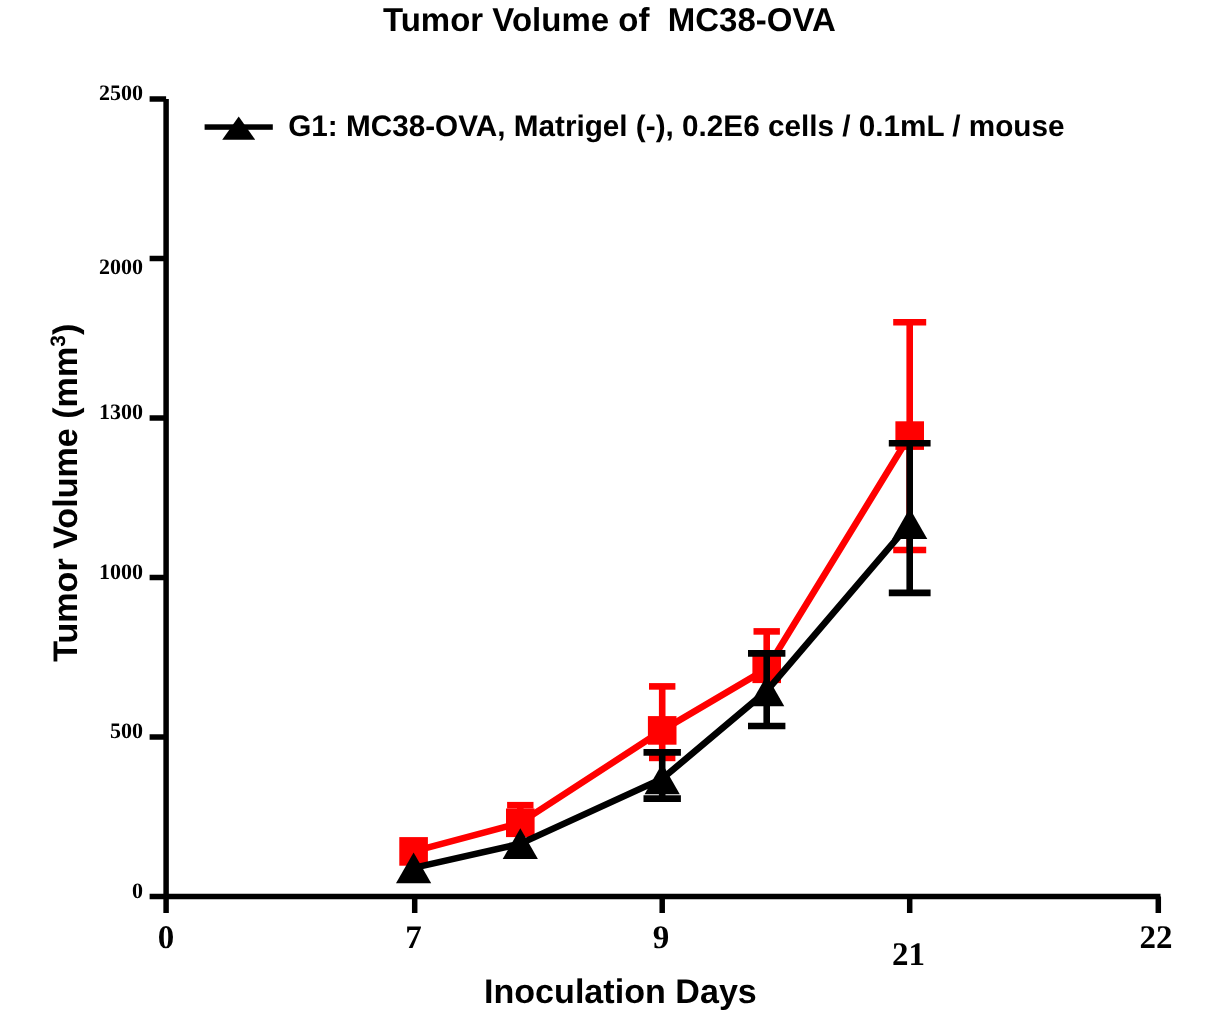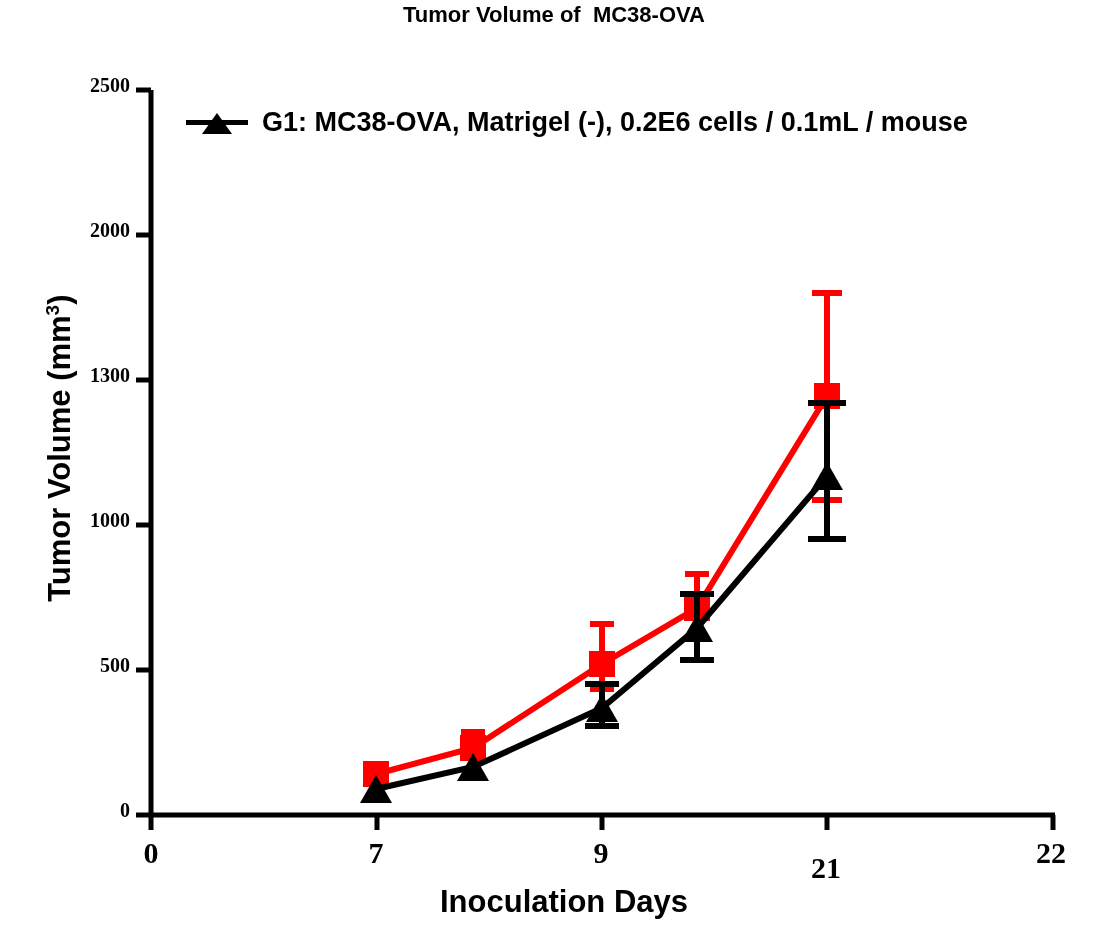--- a/index.html
+++ b/index.html
@@ -22,21 +22,21 @@
     height: 933px;
   }
   .chart-title {
     position: absolute;
     left: 0;
     top: 2px;
     width: 1108px;
     text-align: center;
     font-family: "Liberation Sans", sans-serif;
     font-weight: bold;
-    font-size: 22px;
+    font-size: 30px;
     letter-spacing: 0px;
     white-space: pre;
     color: #000;
   }
   .ylabel {
     position: absolute;
     left: -200px;
     top: 430px;
     width: 520px;
     transform: rotate(-90deg);
@@ -81,21 +81,20 @@
     color: #000;
     width: 60px;
   }
   .legend {
     position: absolute;
     left: 186px;
     top: 100px;
   }
   .legend-row {
     display: flex;
-    align-items: center;
     height: 44px;
   }
   .legend-key {
     width: 62px;
     height: 30px;
     position: relative;
     margin-right: 14px;
     flex: 0 0 auto;
   }
   .legend-key .bar {
@@ -139,21 +138,21 @@
 
 <div id="figure">
 
   <div class="chart-title">Tumor Volume of  MC38-OVA</div>
 
   <div class="ylabel"><span>Tumor Volume (mm</span><sup>3</sup><span>)</span></div>
 
   <div class="xlabel">Inoculation Days</div>
 
   <div class="ytick-label" style="left:20px; top:74px;">2500</div>
-  <div class="ytick-label" style="left:20px; top:219px;">2000</div>
+  <div class="ytick-label" style="left:20px; top:232px;">2000</div>
   <div class="ytick-label" style="left:20px; top:364px;">1300</div>
   <div class="ytick-label" style="left:20px; top:509px;">1000</div>
   <div class="ytick-label" style="left:20px; top:654px;">500</div>
   <div class="ytick-label" style="left:20px; top:799px;">0</div>
 
   <div class="xtick-label" style="left:121px; top:836px;">0</div>
   <div class="xtick-label" style="left:346px; top:836px;">7</div>
   <div class="xtick-label" style="left:571px; top:836px;">9</div>
   <div class="xtick-label" style="left:796px; top:836px;margin-top:15px;">21</div>
   <div class="xtick-label" style="left:1021px; top:836px;">22</div>

